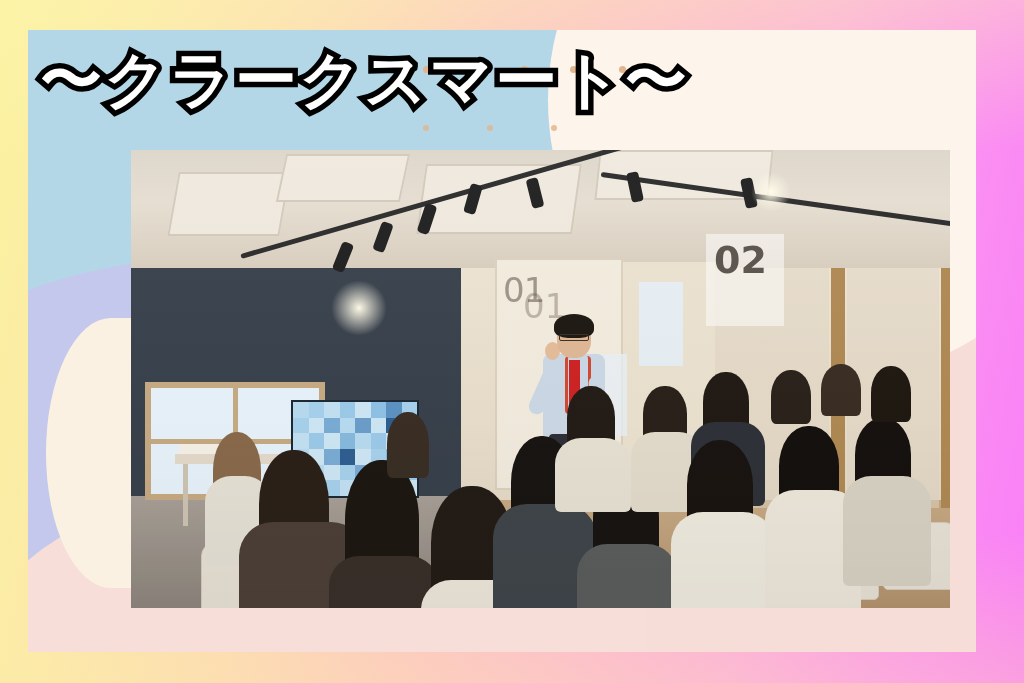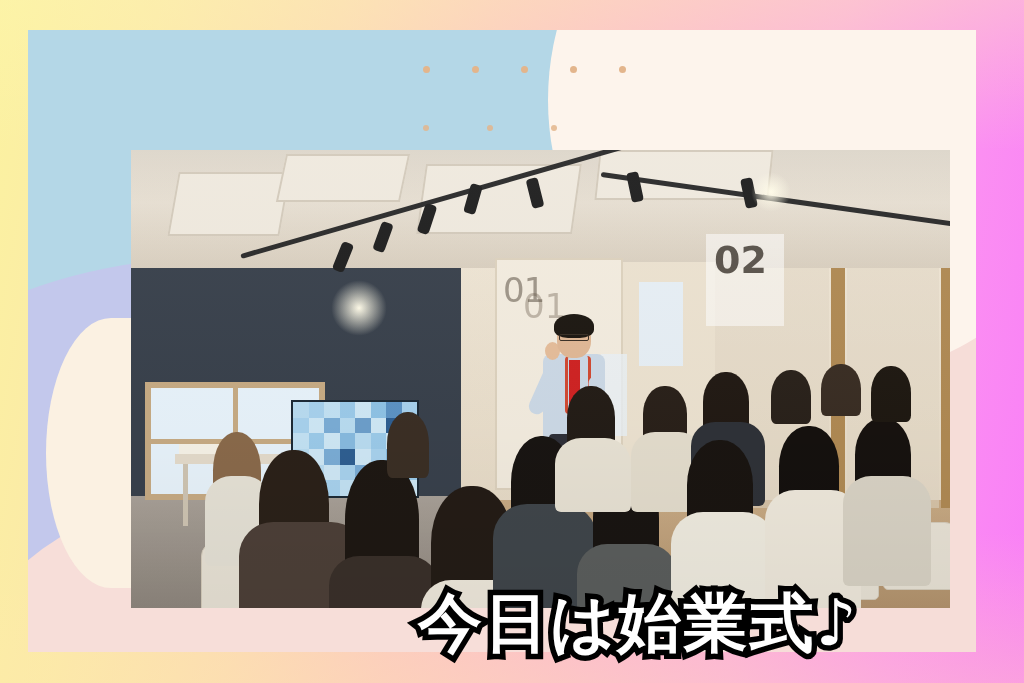--- a/index.html
+++ b/index.html
@@ -373,15 +373,15 @@
 
       <div class="person" style="left:640px;top:220px;width:40px;height:54px;background:#2a221b;"></div>
       <div class="person" style="left:690px;top:214px;width:40px;height:52px;background:#3a2e24;"></div>
       <div class="person" style="left:740px;top:216px;width:40px;height:56px;background:#1f1912;"></div>
 
       <div class="photo-shade"></div>
     </div>
 
   </div>
 
-  <div class="headline subtitle">今日は始業式♪</div>
+  <div class="headline title">〜クラークスマート〜</div>
 
 </div>
 
 </body></html>

